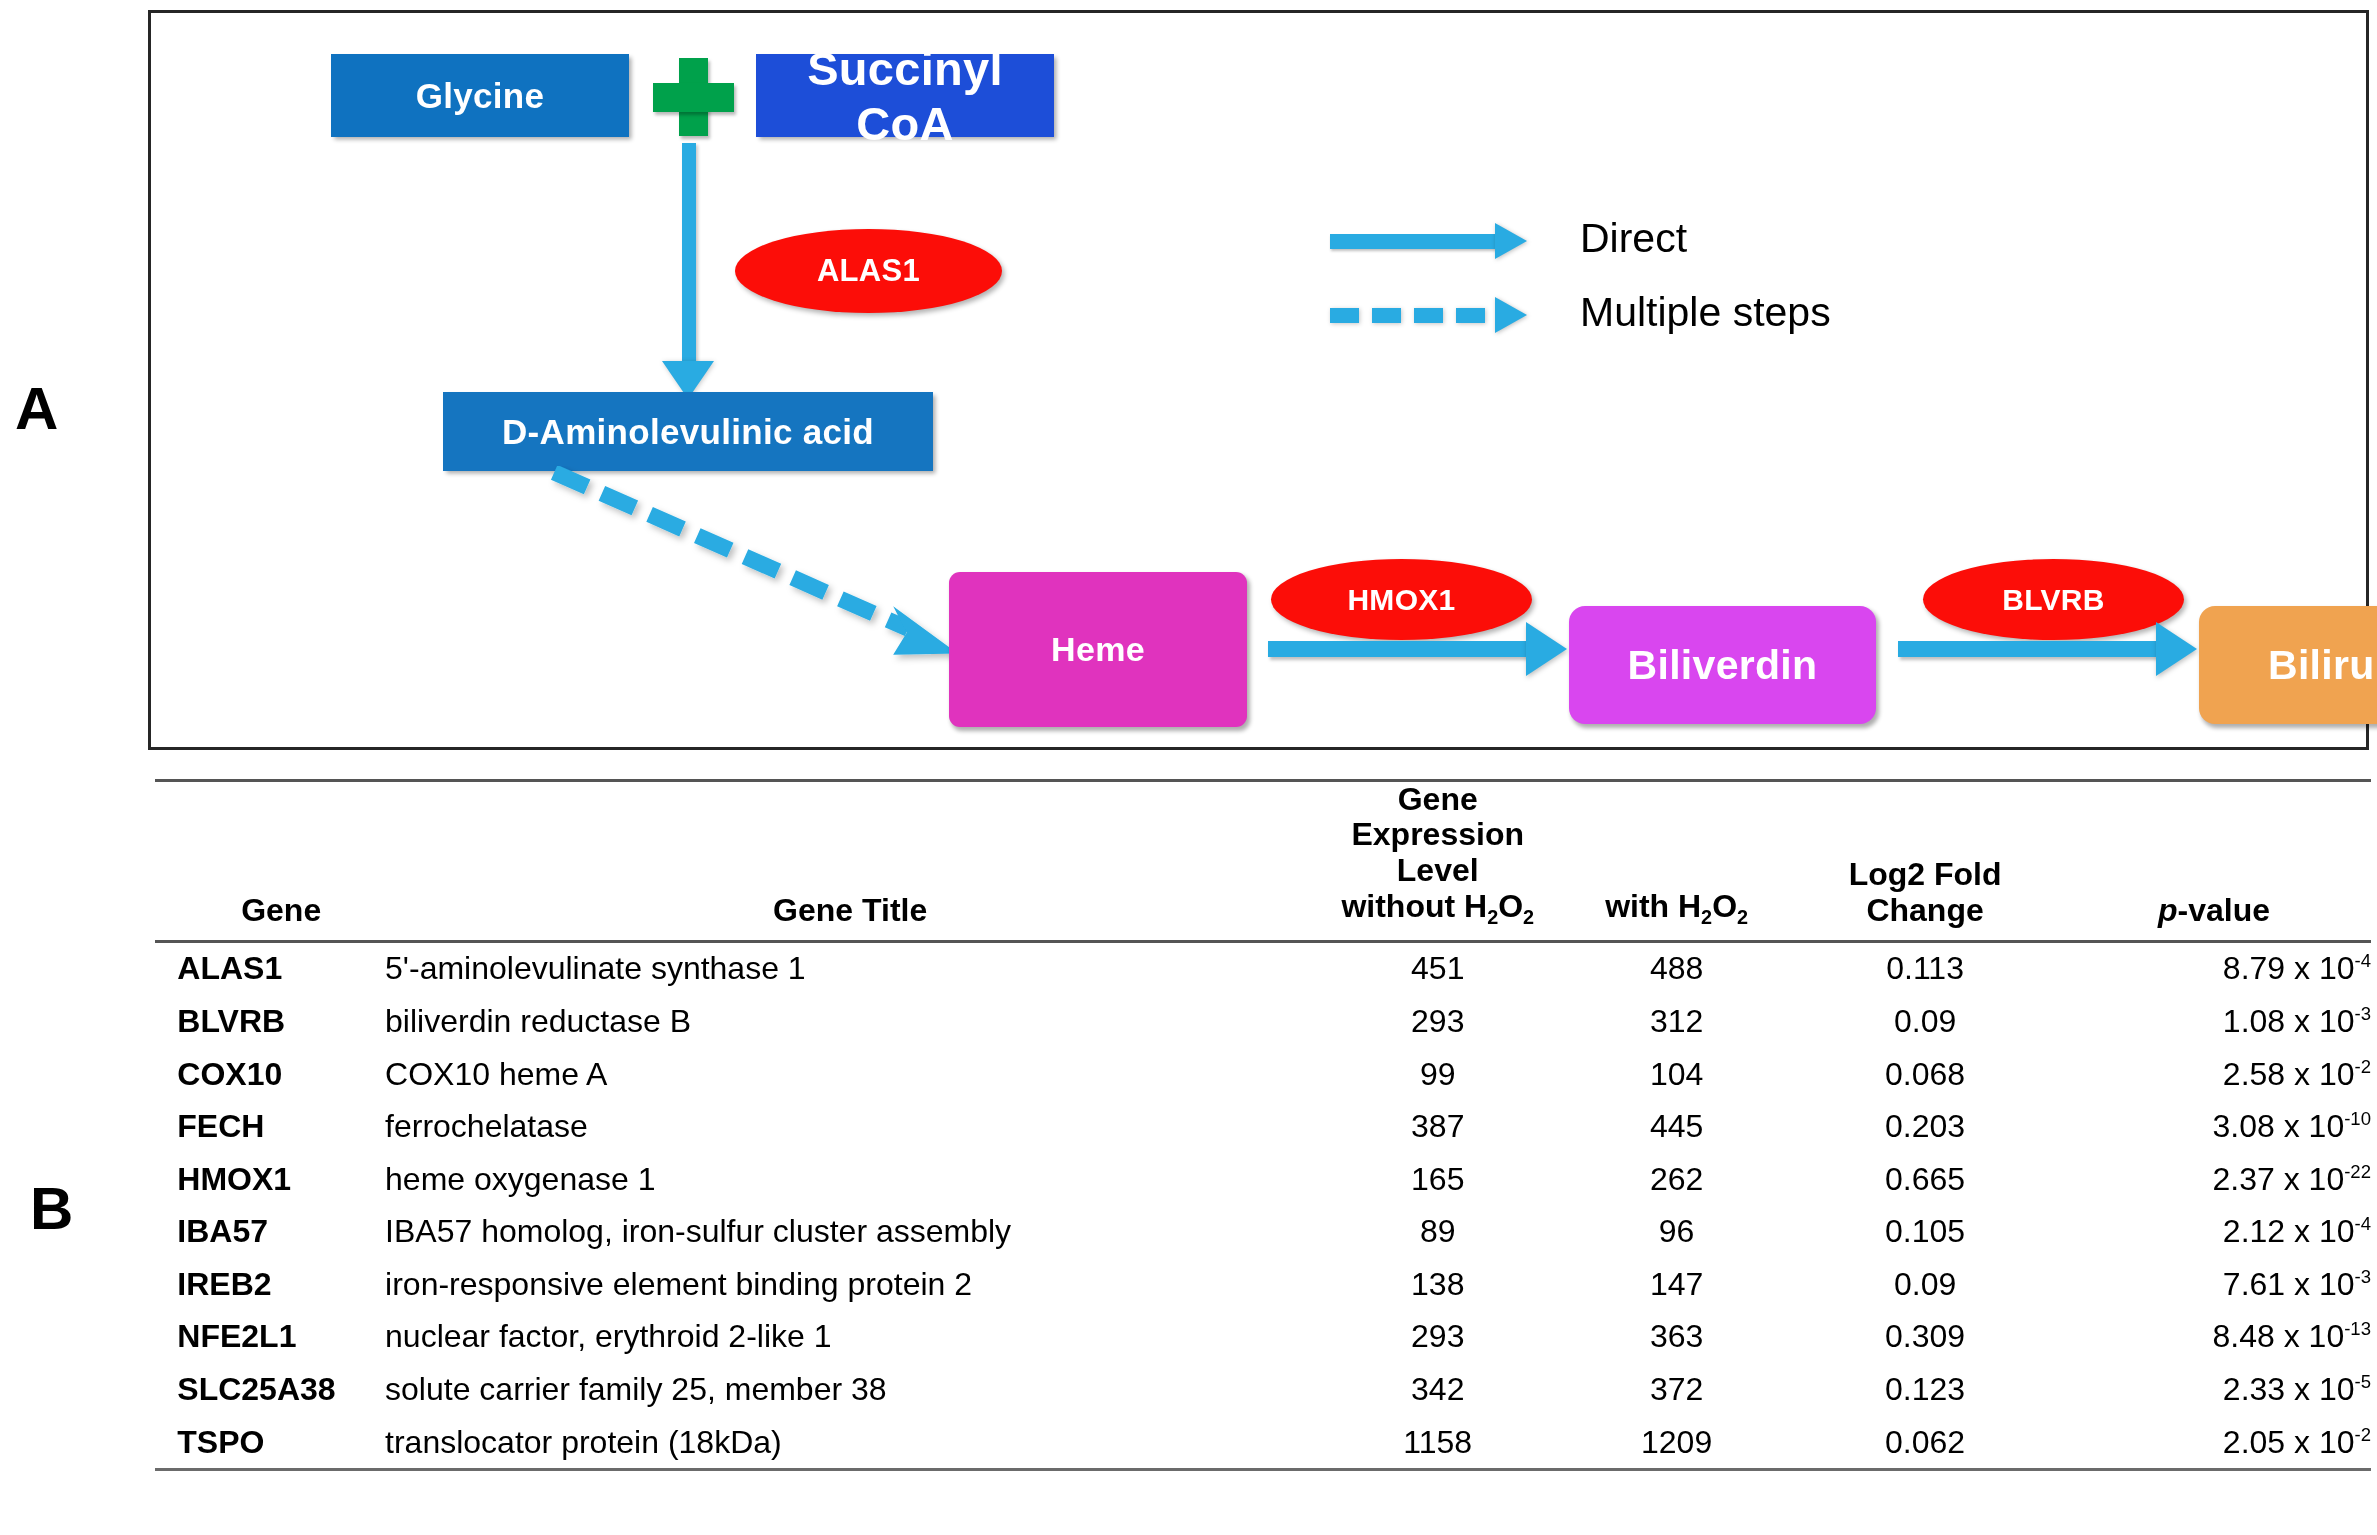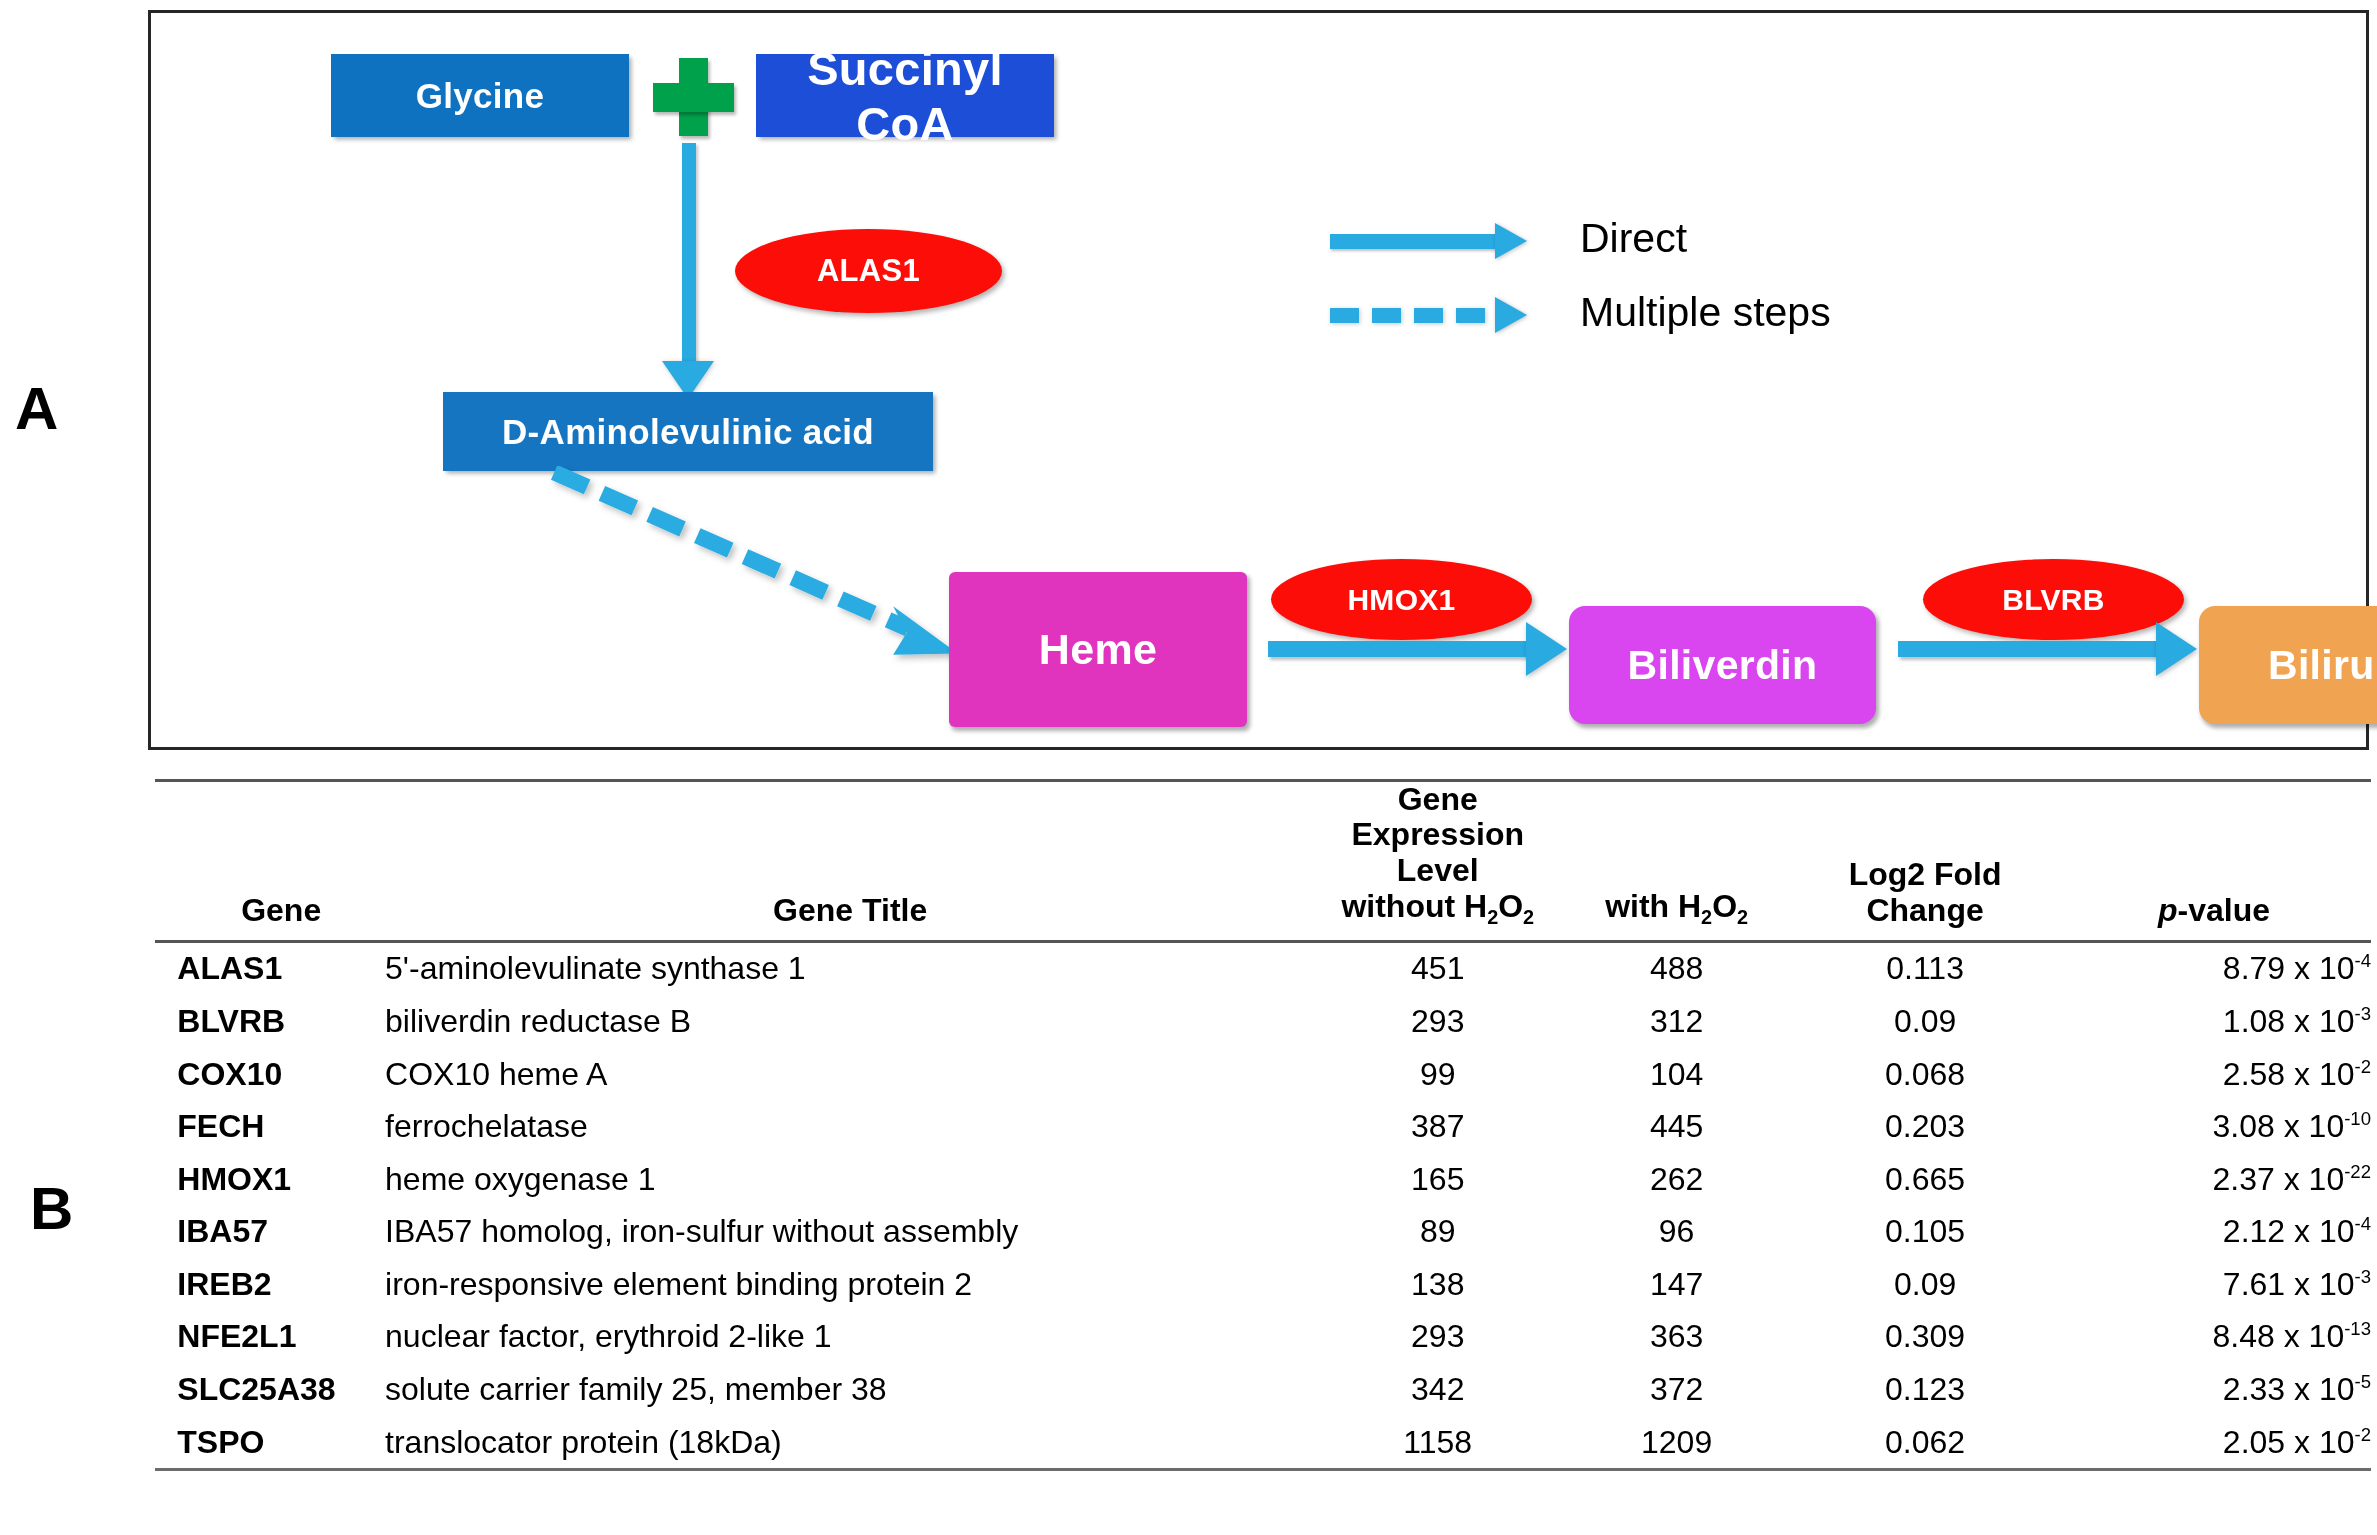--- a/index.html
+++ b/index.html
@@ -61,21 +61,21 @@
   #node-succinyl {
     left: 605px; top: 41px; width: 298px; height: 83px;
     background: #1d4ed8; font-size: 47px;
   }
   #node-dala {
     left: 292px; top: 379px; width: 490px; height: 79px;
     background: #1575C0; font-size: 35px;
   }
   #node-heme {
     left: 798px; top: 559px; width: 298px; height: 155px;
-    background: #E033BE; font-size: 43px; border-radius: 6px;
+    background: #E033BE; font-size: 34px; border-radius: 11px;
   }
   #node-biliverdin {
     left: 1418px; top: 593px; width: 307px; height: 118px;
     background: #d946ef; font-size: 41px; border-radius: 16px;
   }
   #node-bilirubin {
     left: 2048px; top: 593px; width: 307px; height: 118px;
     background: #F0A350; font-size: 41px; border-radius: 16px;
   }
 
@@ -404,21 +404,21 @@
         <tr>
           <td class="col-gene">HMOX1</td>
           <td class="col-title">heme oxygenase 1</td>
           <td class="col-without">165</td>
           <td class="col-with">262</td>
           <td class="col-log2">0.665</td>
           <td class="col-pval"><span class="pv-mant">2.37 x 10</span><sup>-22</sup></td>
         </tr>
         <tr>
           <td class="col-gene">IBA57</td>
-          <td class="col-title">IBA57 homolog, iron-sulfur without assembly</td>
+          <td class="col-title">IBA57 homolog, iron-sulfur cluster assembly</td>
           <td class="col-without">89</td>
           <td class="col-with">96</td>
           <td class="col-log2">0.105</td>
           <td class="col-pval"><span class="pv-mant">2.12 x 10</span><sup>-4</sup></td>
         </tr>
         <tr>
           <td class="col-gene">IREB2</td>
           <td class="col-title">iron-responsive element binding protein 2</td>
           <td class="col-without">138</td>
           <td class="col-with">147</td>

